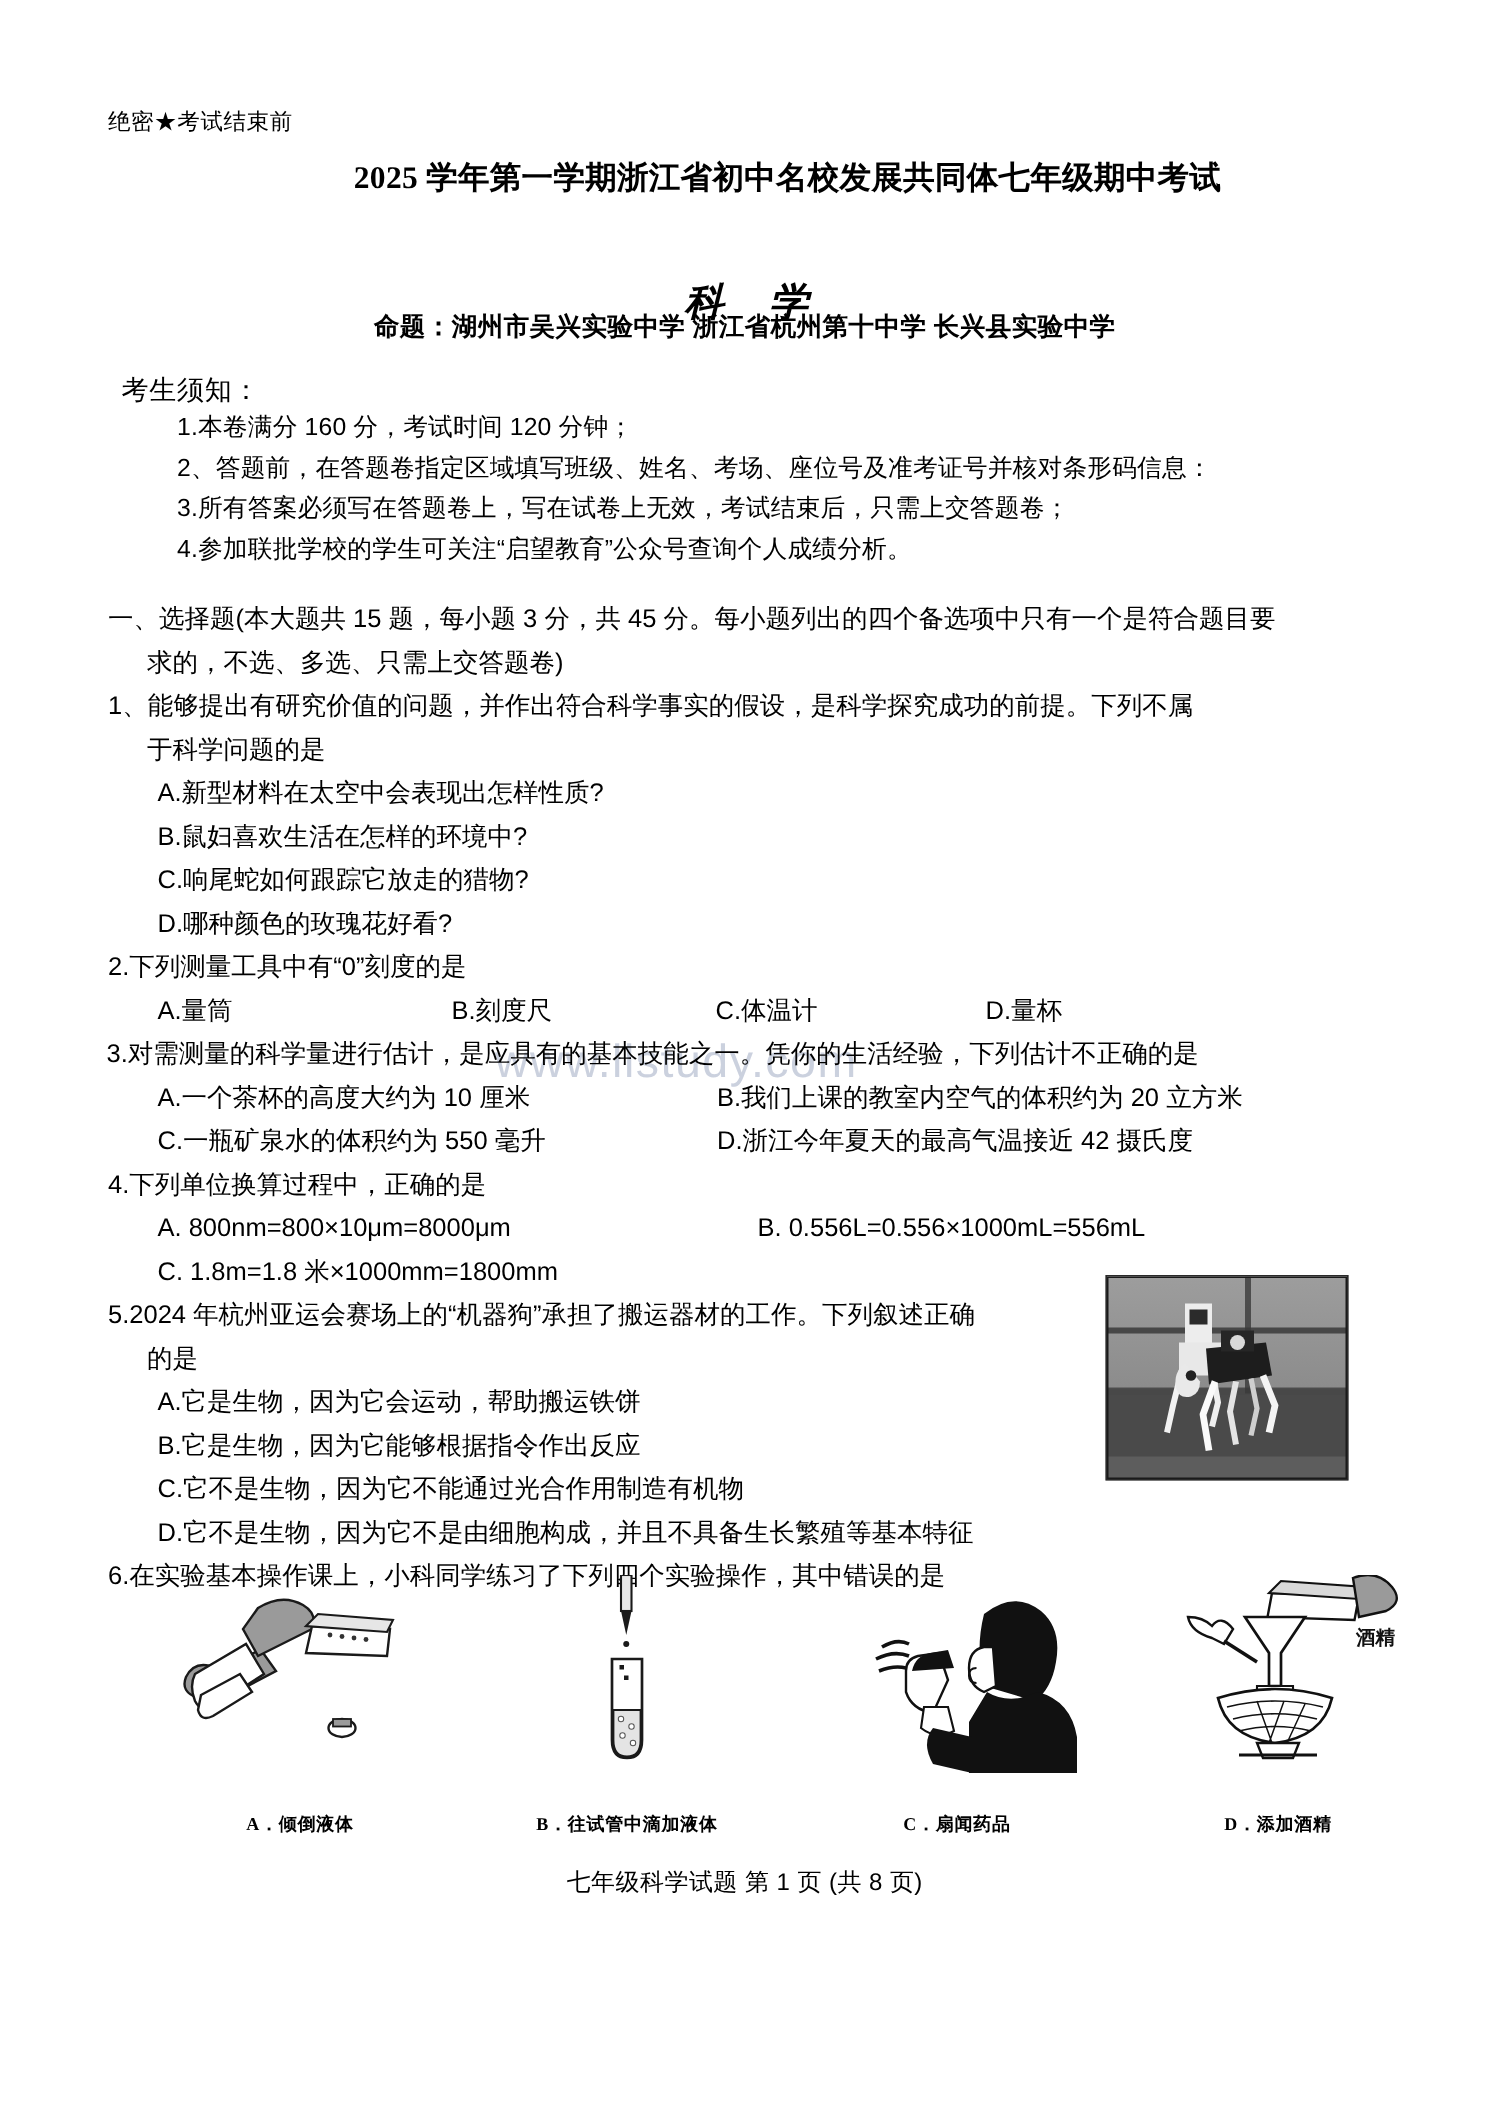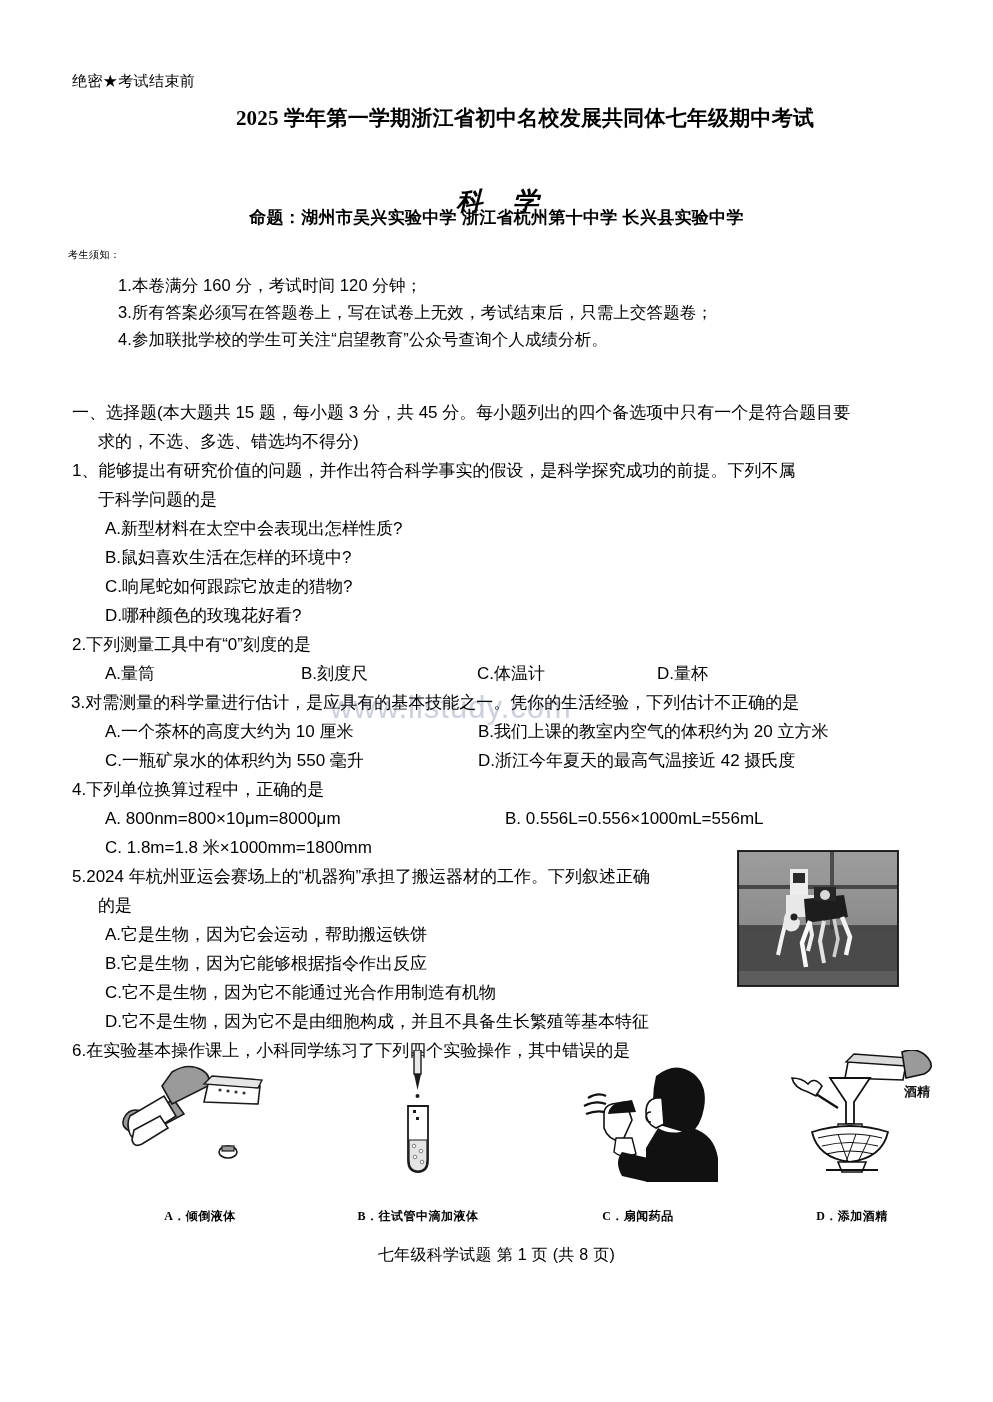--- a/index.html
+++ b/index.html
@@ -72,24 +72,24 @@
     left: 0; right: 0;
     top: 206px;
     text-align: center;
     font-family: "Liberation Sans", sans-serif;
     font-size: 17px;
     font-weight: bold;
     letter-spacing: 0.3px;
   }
   .notice-title {
     position: absolute;
-    left: 68px;
+    left: 81px;
     top: 248px;
     font-family: Liberation Mono, monospace;
-    font-size: 10px;
+    font-size: 18px;
     letter-spacing: 0.5px;
   }
   .notice-list {
     position: absolute;
     left: 118px;
     top: 272px;
     width: 830px;
     font-family: "Liberation Sans", sans-serif;
     font-size: 16.5px;
     line-height: 27px;
@@ -195,28 +195,29 @@
   <div class="wm">www.llstudy.com</div>
 
   <div class="secret layer">绝密★考试结束前</div>
   <div class="maintitle layer">2025 学年第一学期浙江省初中名校发展共同体七年级期中考试</div>
   <div class="subject layer">科 学</div>
   <div class="authors layer">命题：湖州市吴兴实验中学 浙江省杭州第十中学 长兴县实验中学</div>
 
   <div class="notice-title layer">考生须知：</div>
   <div class="notice-list layer">
     <div>1.本卷满分 160 分，考试时间 120 分钟；</div>
+    <div>2、答题前，在答题卷指定区域填写班级、姓名、考场、座位号及准考证号并核对条形码信息：</div>
     <div>3.所有答案必须写在答题卷上，写在试卷上无效，考试结束后，只需上交答题卷；</div>
     <div>4.参加联批学校的学生可关注“启望教育”公众号查询个人成绩分析。</div>
   </div>
 
   <div class="body-block layer">
 
     <div class="q hang">一、选择题(本大题共 15 题，每小题 3 分，共 45 分。每小题列出的四个备选项中只有一个是符合题目要</div>
-    <div class="q" style="padding-left:26px">求的，不选、多选、错选均不得分)</div>
+    <div class="q" style="padding-left:26px">求的，不选、多选、只需上交答题卷)</div>
 
     <div class="q hang">
       <span>1、</span><span>能够提出有研究价值的问题，并作出符合科学事实的假设，是科学探究成功的前提。下列不属</span>
     </div>
     <div class="q" style="padding-left:26px">于科学问题的是</div>
     <div class="q opt">A.新型材料在太空中会表现出怎样性质?</div>
     <div class="q opt">B.鼠妇喜欢生活在怎样的环境中?</div>
     <div class="q opt">C.响尾蛇如何跟踪它放走的猎物?</div>
     <div class="q opt">D.哪种颜色的玫瑰花好看?</div>
 

